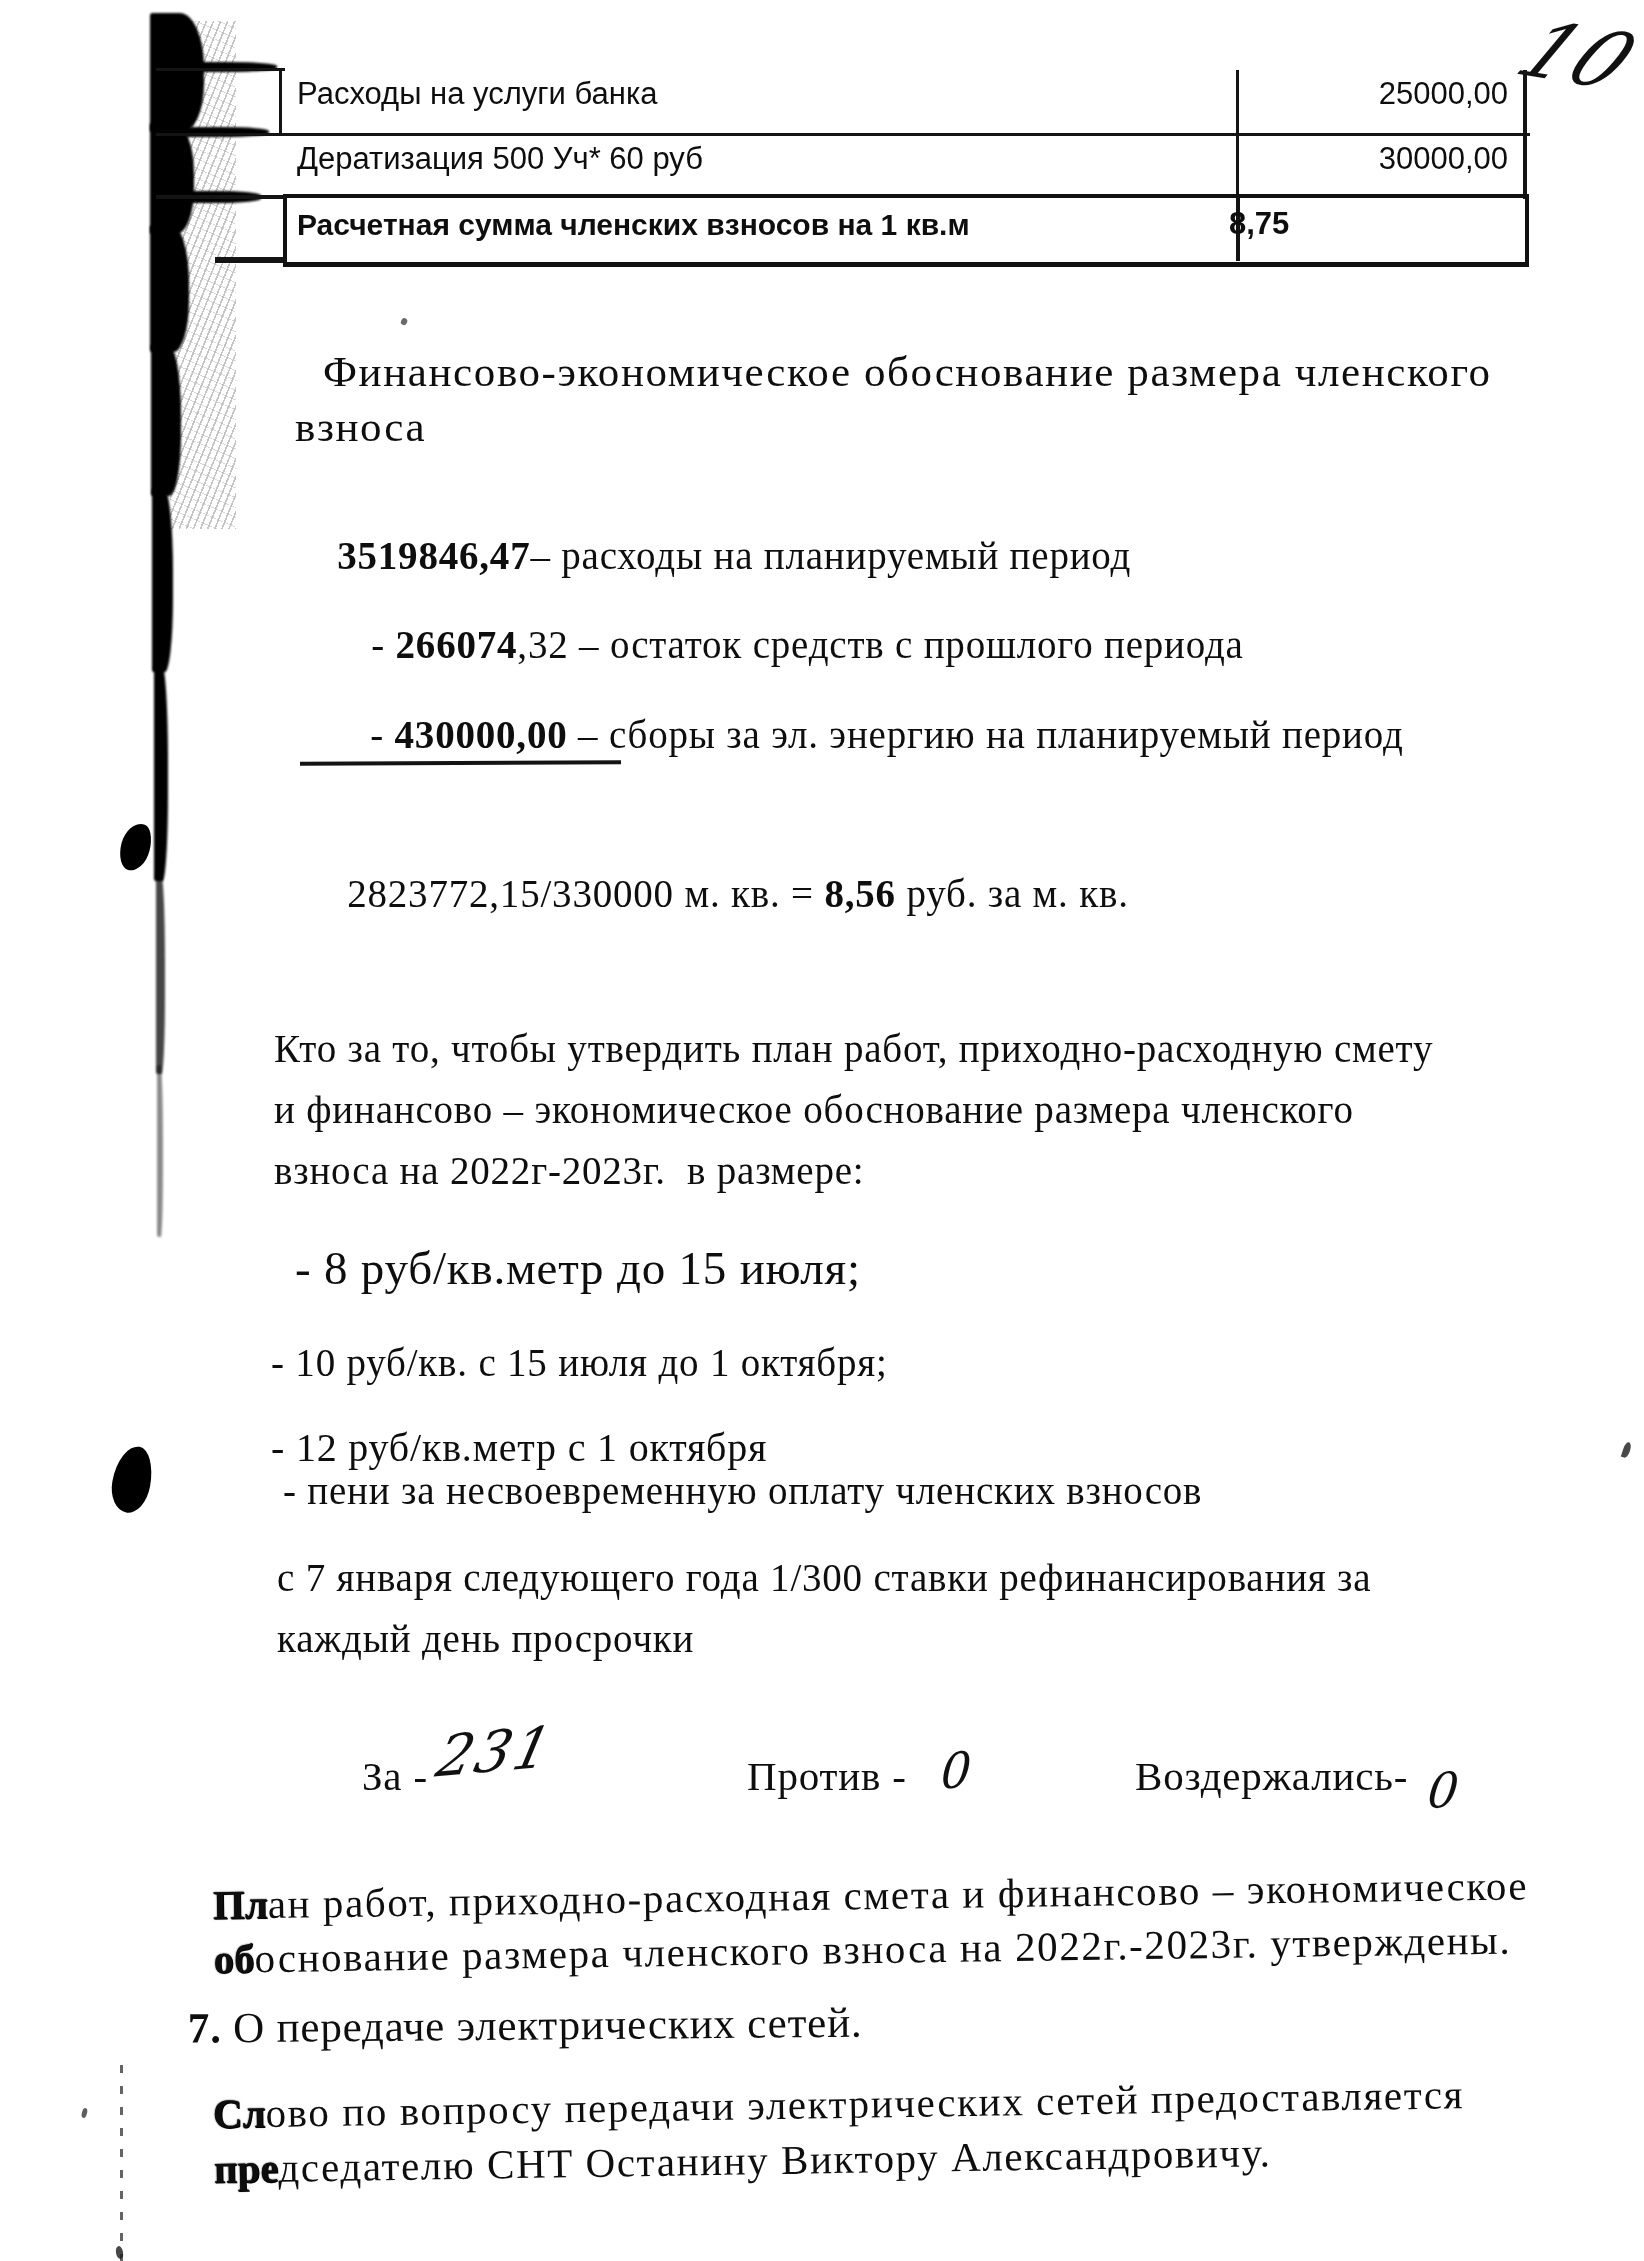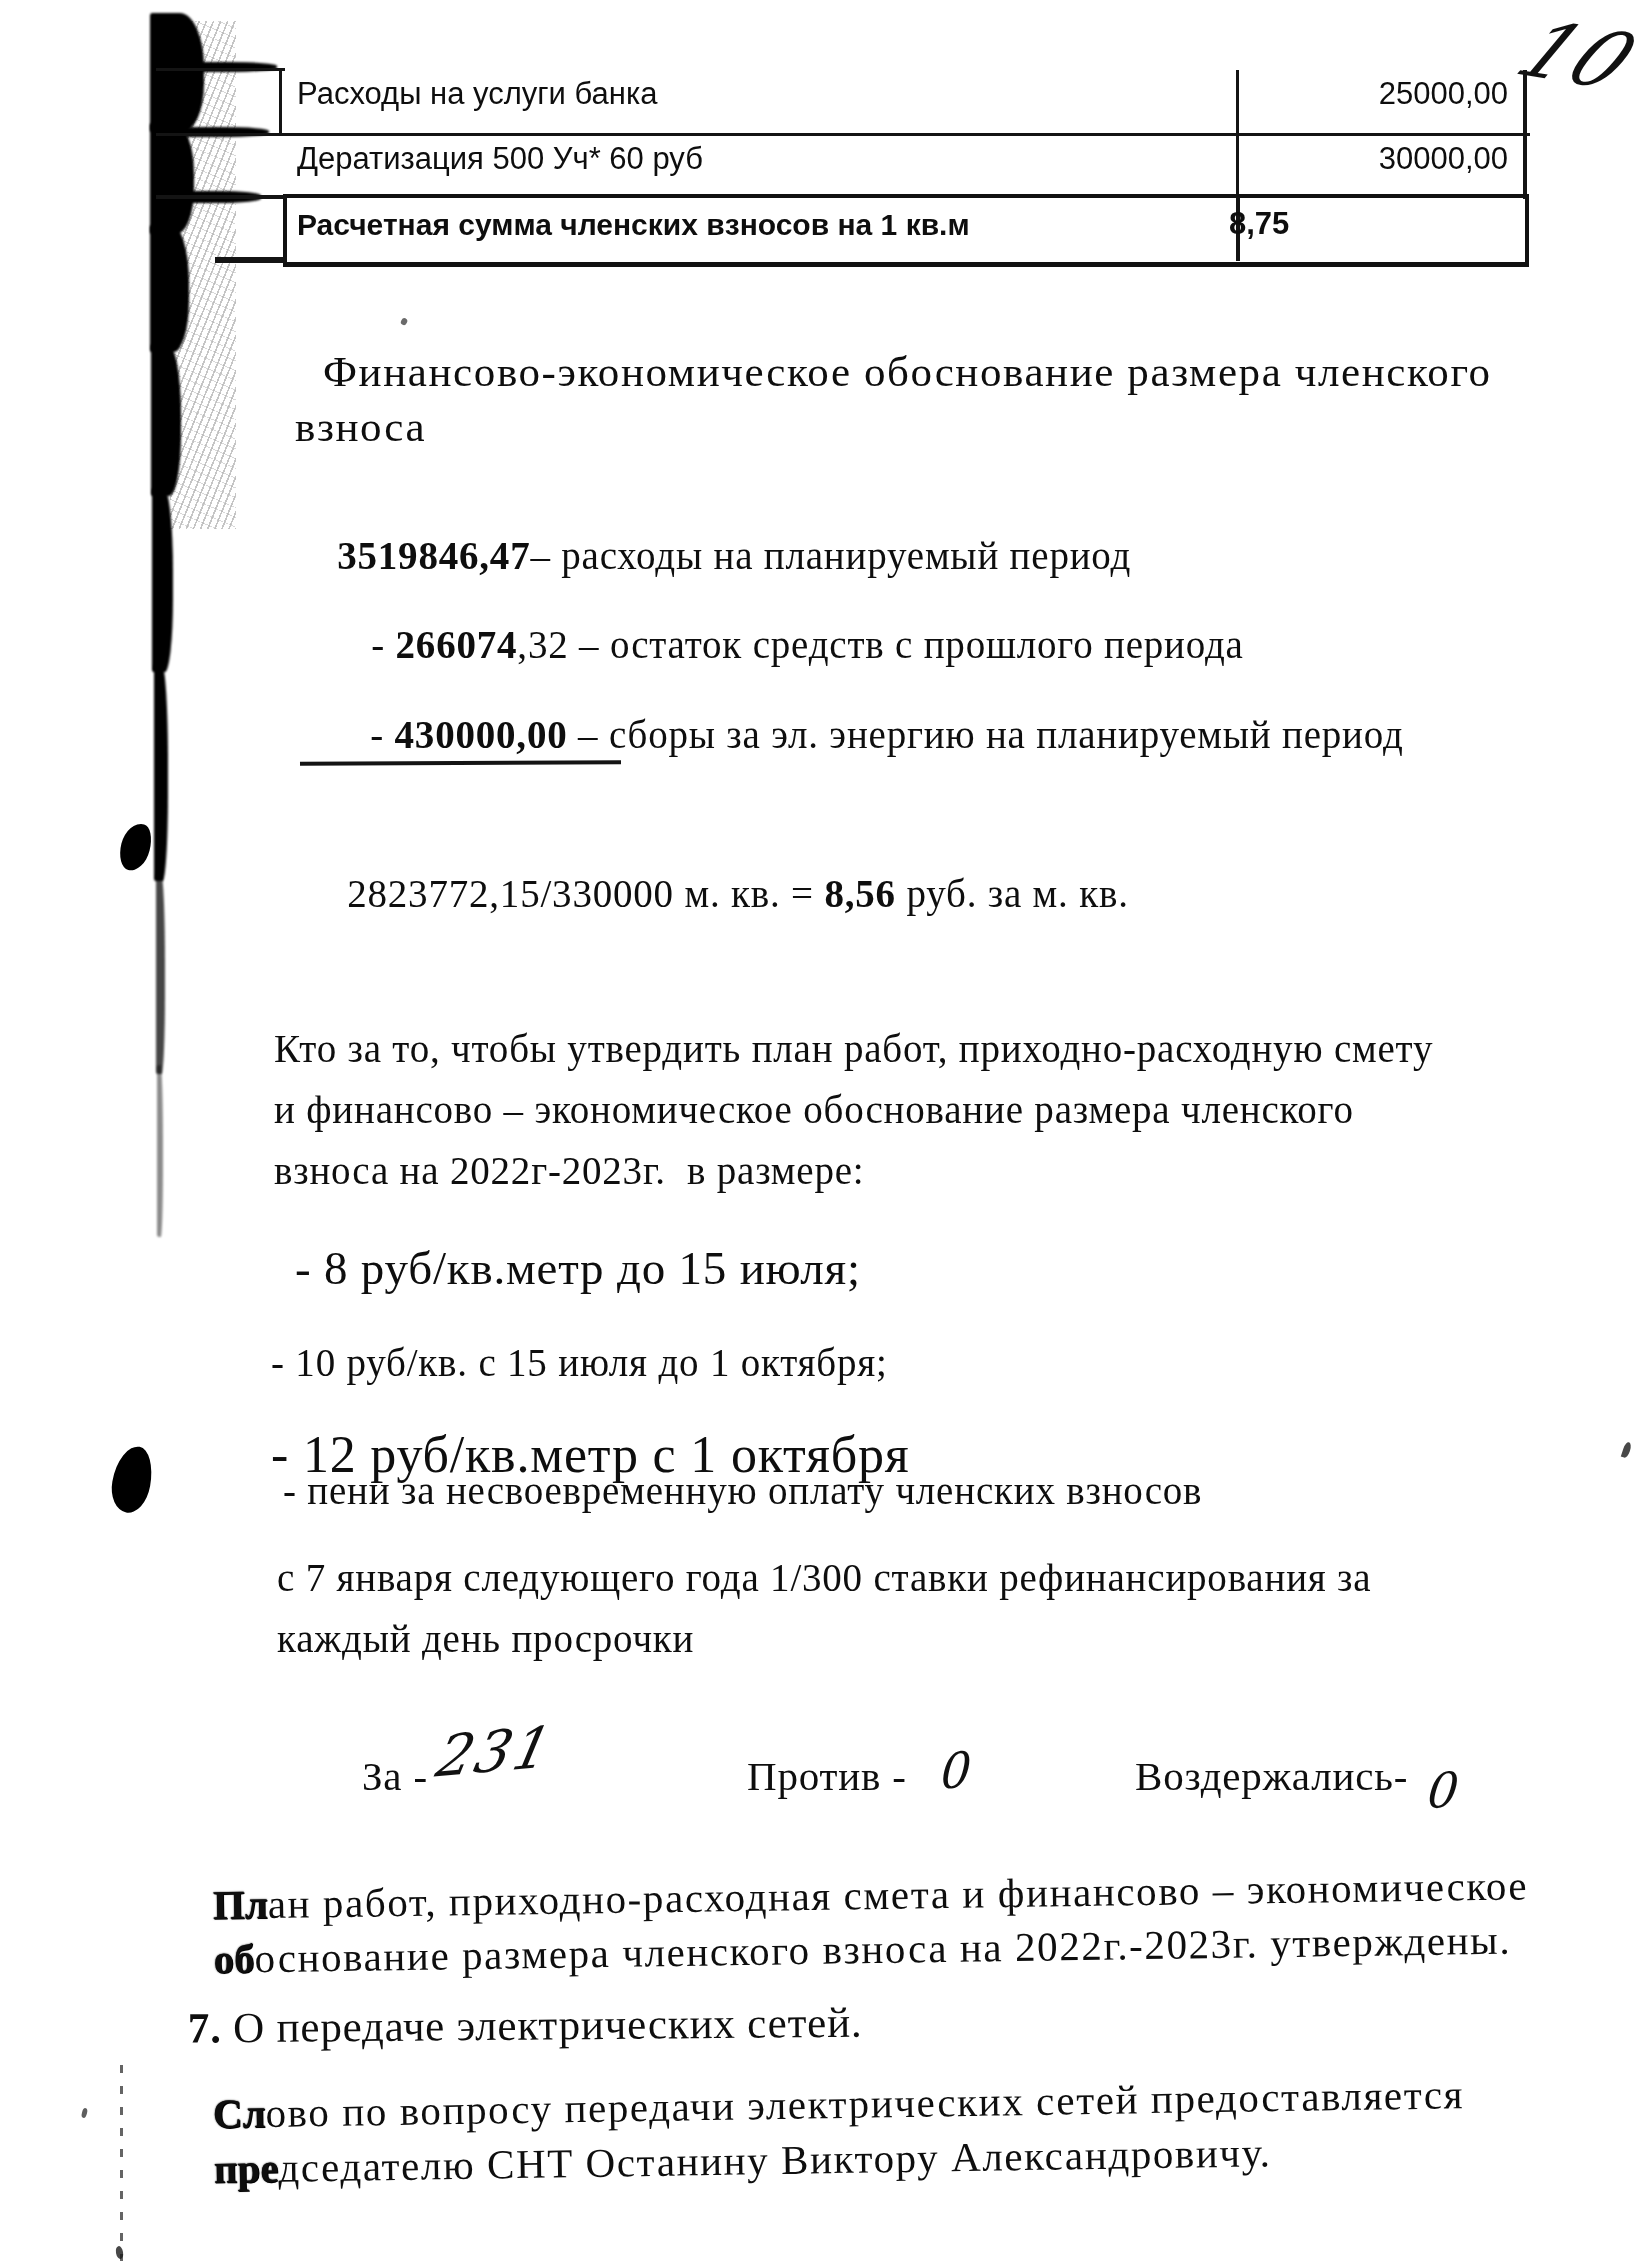--- a/index.html
+++ b/index.html
@@ -97,21 +97,21 @@
   <div class="dotblob" style="left:121px;top:823px;width:29px;height:48px;border-radius:60% 40% 55% 45% / 50% 50% 50% 50%;transform:rotate(14deg);"></div>
 
   <div>
     <div class="t" style="left:274px;top:1027px;font-size:39px;">Кто за то, чтобы утвердить план работ, приходно-расходную смету</div>
     <div class="t" style="left:274px;top:1088px;font-size:39px;">и финансово – экономическое обоснование размера членского</div>
     <div class="t" style="left:274px;top:1149px;font-size:39px;">взноса на 2022г-2023г.  в размере:</div>
   </div>
 
   <div class="t" style="left:271px;top:1242px;font-size:47px;margin-left:24px;">- 8 руб/кв.метр до 15 июля;</div>
   <div class="t" style="left:271px;top:1341px;font-size:39px;">- 10 руб/кв. с 15 июля до 1 октября;</div>
-  <div class="t" style="left:271px;top:1426px;font-size:52px;">- 12 руб/кв.метр с 1 октября</div>
+  <div class="t" style="left:271px;top:1426px;font-size:40px;">- 12 руб/кв.метр с 1 октября</div>
 
   <div class="dotblob" style="left:113px;top:1446px;width:38px;height:67px;border-radius:55% 45% 50% 50% / 58% 55% 45% 42%;transform:rotate(10deg);"></div>
 
   <div class="speck" style="left:1623px;top:1442px;width:7.4px;height:16.4px;border-radius:50% 50% 50% 0;transform:rotate(18deg);opacity:.8;"></div>
 
   <div>
     <div class="t" style="left:283px;top:1469px;font-size:39px;">- пени за несвоевременную оплату членских взносов</div>
     <div class="t" style="left:277px;top:1556px;font-size:39px;">с 7 января следующего года 1/300 ставки рефинансирования за</div>
     <div class="t" style="left:277px;top:1617px;font-size:39px;">каждый день просрочки</div>
   </div>

